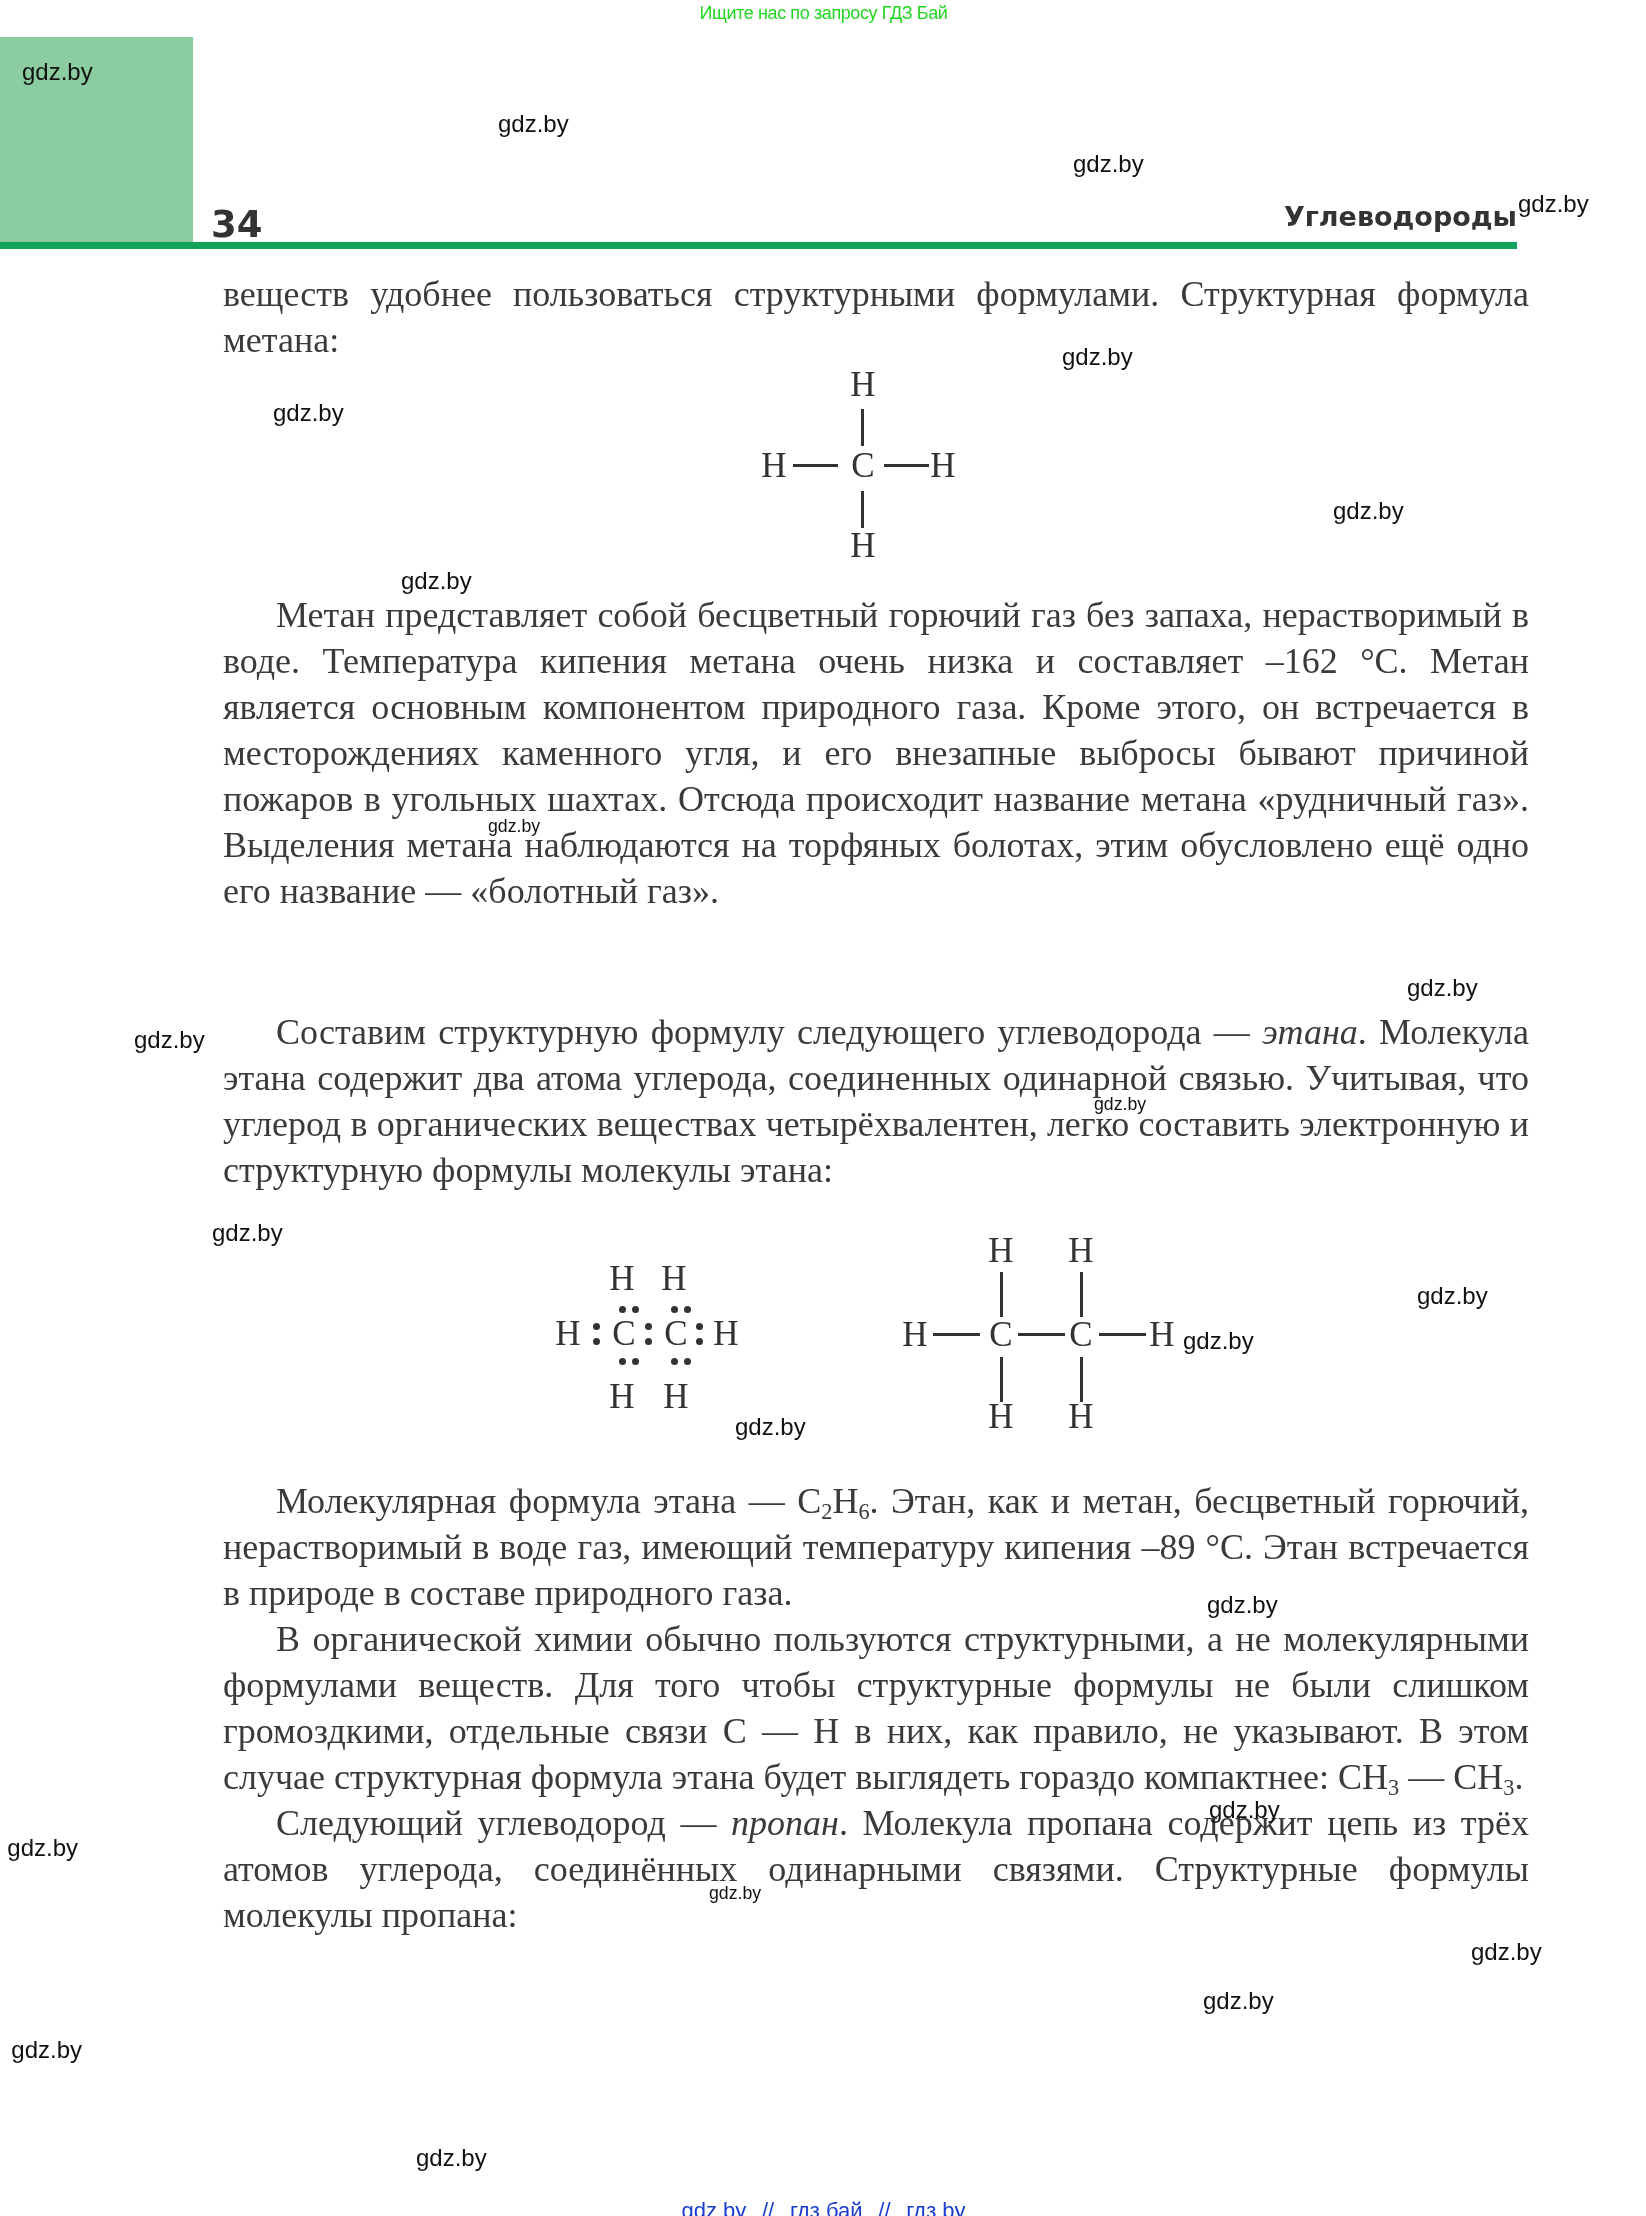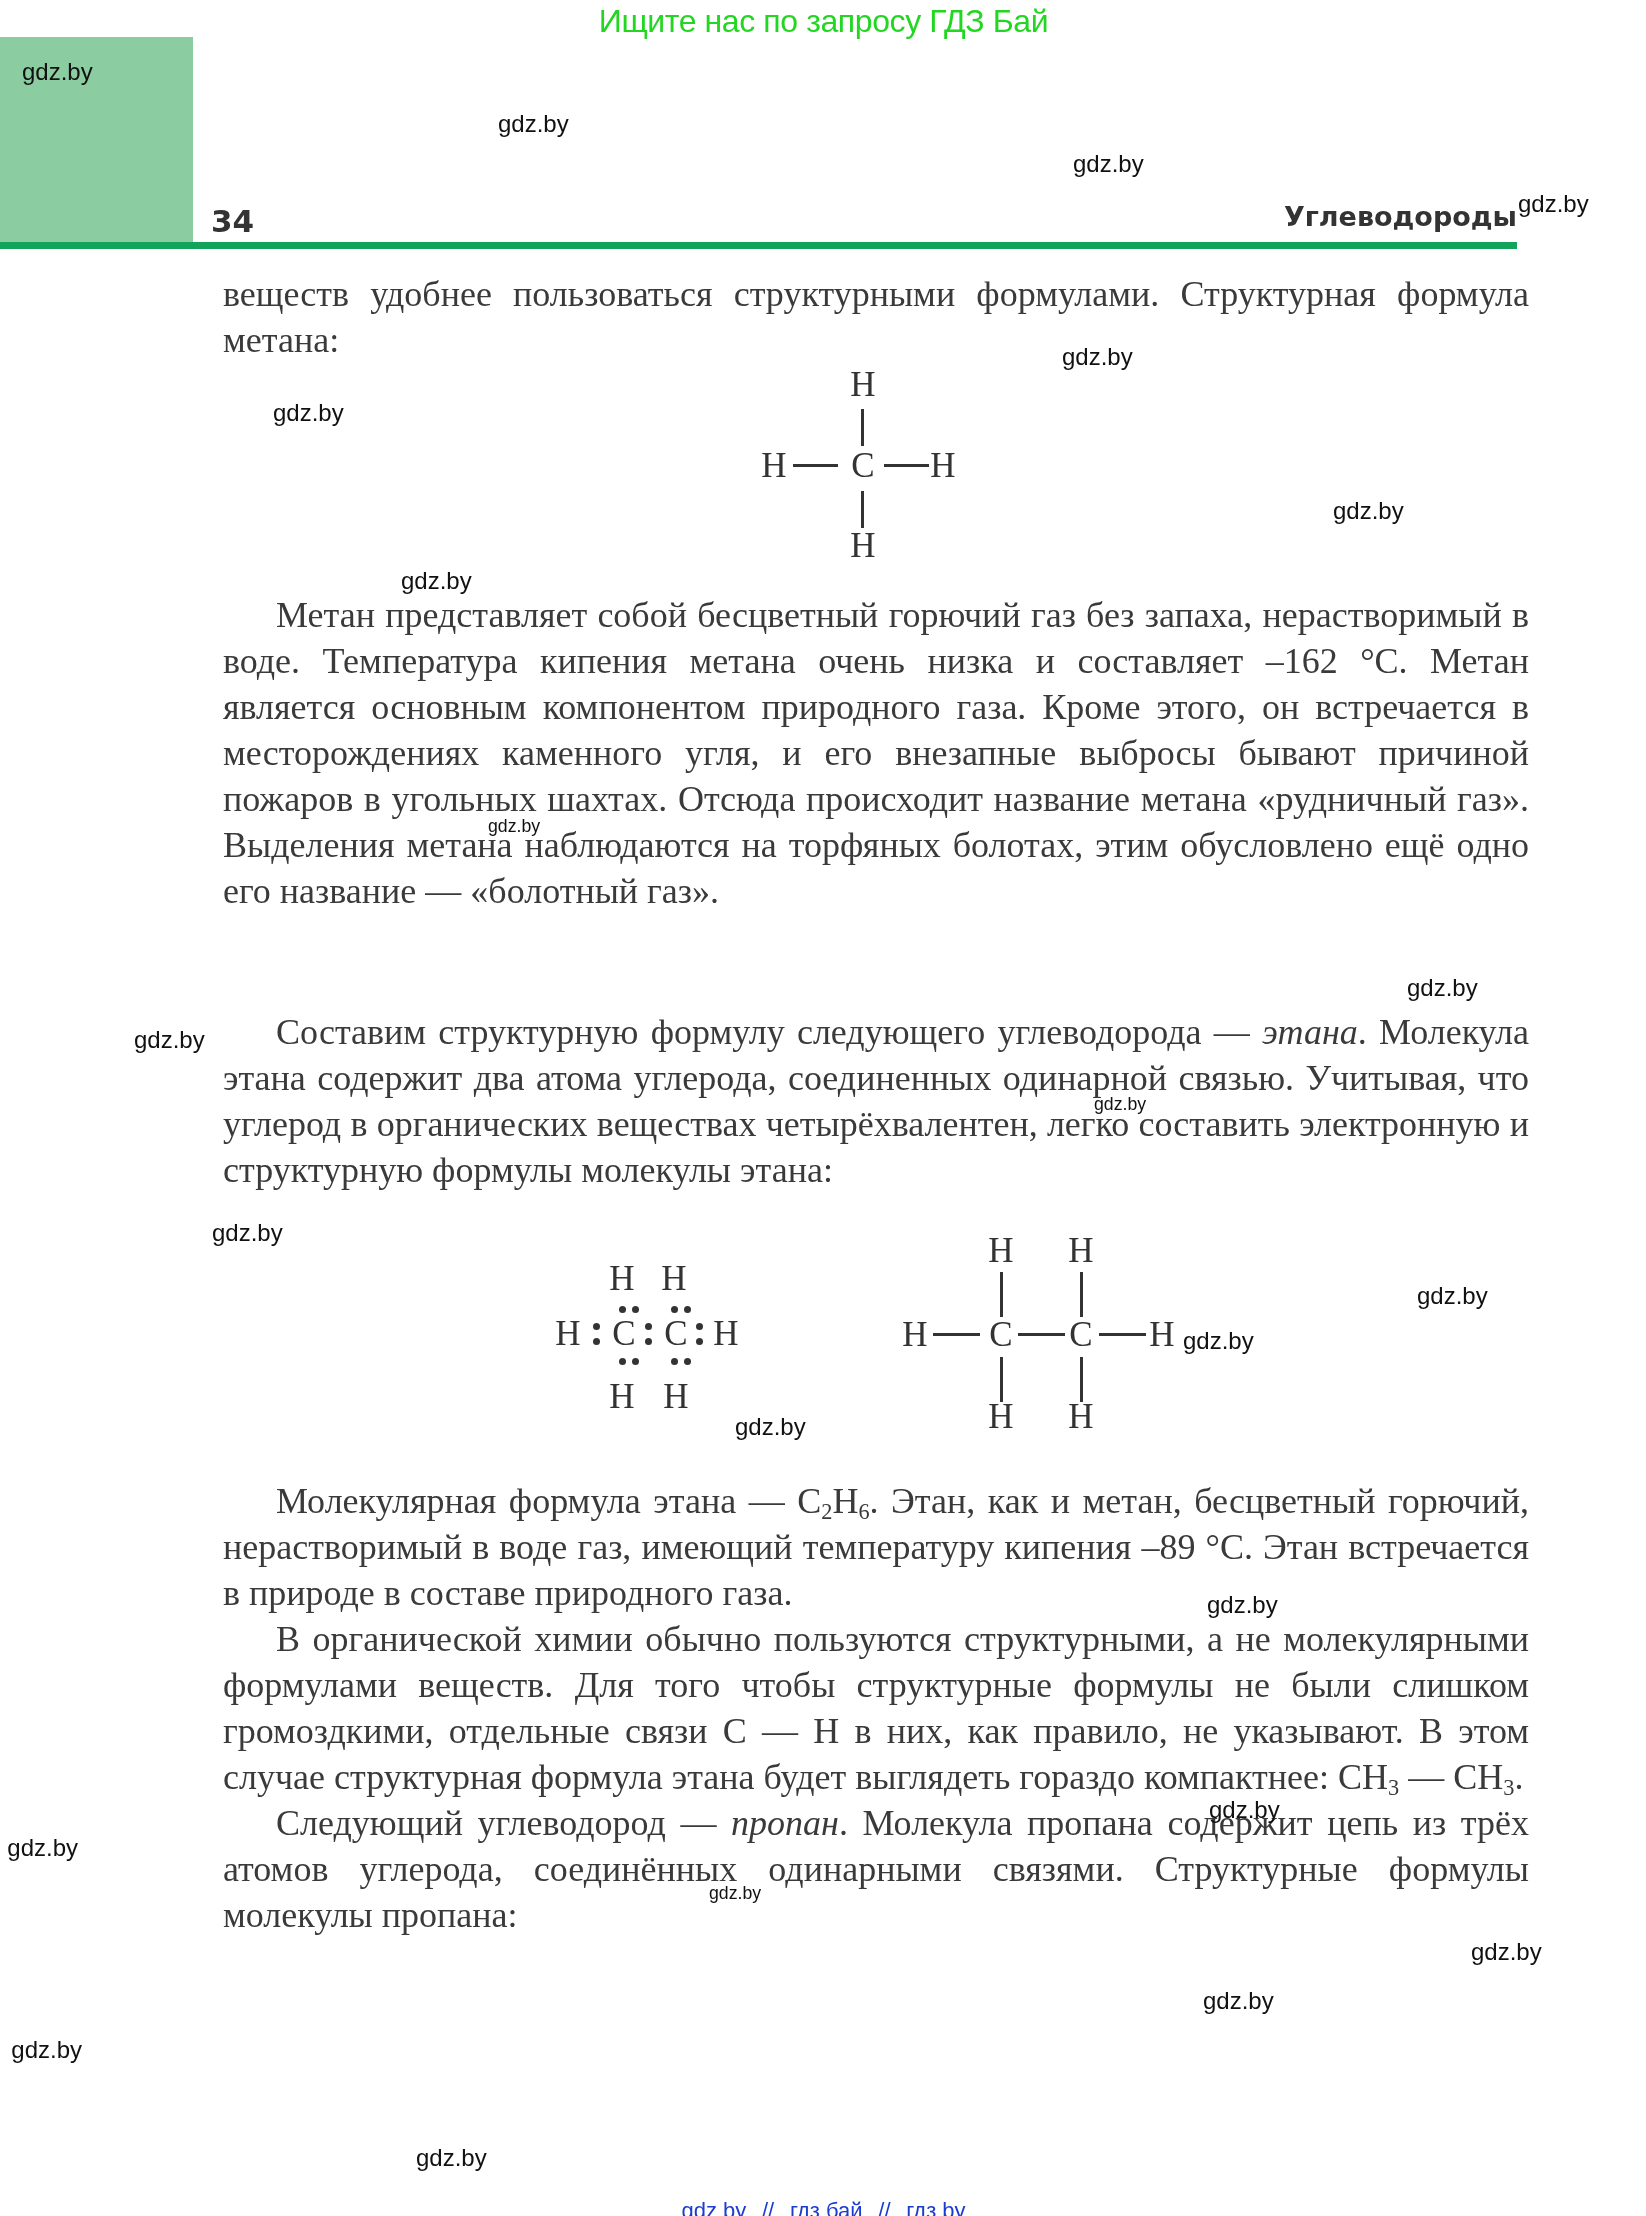--- a/index.html
+++ b/index.html
@@ -1,22 +1,22 @@
 <!DOCTYPE html>
 <html style="font-size:13px"><head>
 <meta charset="utf-8">
 <style>
   html, body { margin:0; padding:0; background:#ffffff; }
   #page { position:relative; width:1647px; height:2216px; overflow:hidden; background:#ffffff; }
   .banner { position:absolute; top:3.2px; left:0; width:1647px; text-align:center;
-    font-family:"Liberation Sans", sans-serif; font-size:32px; color:#22d622; letter-spacing:-0.4px; }
+    font-family:"Liberation Sans", sans-serif; font-size:18px; color:#22d622; letter-spacing:-0.4px; }
   .green-block { position:absolute; left:0; top:37px; width:193px; height:208px; background:#8bcca1; }
   .green-rule { position:absolute; left:0; top:242px; width:1517px; height:7.3px; background:#12a45a; }
   .page-num { position:absolute; left:211px; top:203px; font-family:"DejaVu Sans", sans-serif;
-    font-weight:bold; font-size:31px; color:#333333; }
+    font-weight:bold; font-size:37px; color:#333333; }
   .section-title { position:absolute; right:130px; top:201px; font-family:"DejaVu Sans", sans-serif;
     font-weight:bold; font-size:27px; color:#333333; }
   .body-text { position:absolute; left:211px; width:1306px; font-family:"Liberation Serif", serif;
     font-size:36px; line-height:46px; color:#3a3a3a; text-align:justify;margin-left:12px; }
   .body-text p { margin:0; text-indent:53px; }
   .body-text p.noindent { text-indent:0; }
   .body-text .last-line { text-align-last:left; }
   .wm { position:absolute; font-family:Liberation Sans, sans-serif; font-size:24px; color:#111111; white-space:nowrap; }
   .wm.small { font-size:17.7px; }
   .formula { position:absolute; font-family:"Liberation Serif", serif; color:#333333; }

